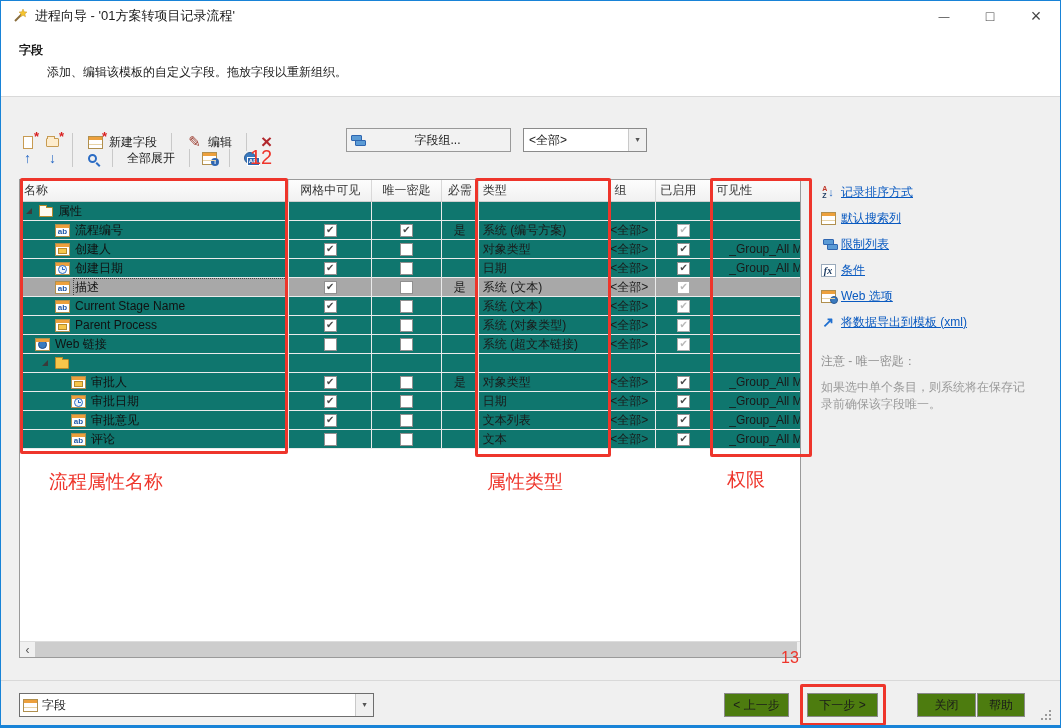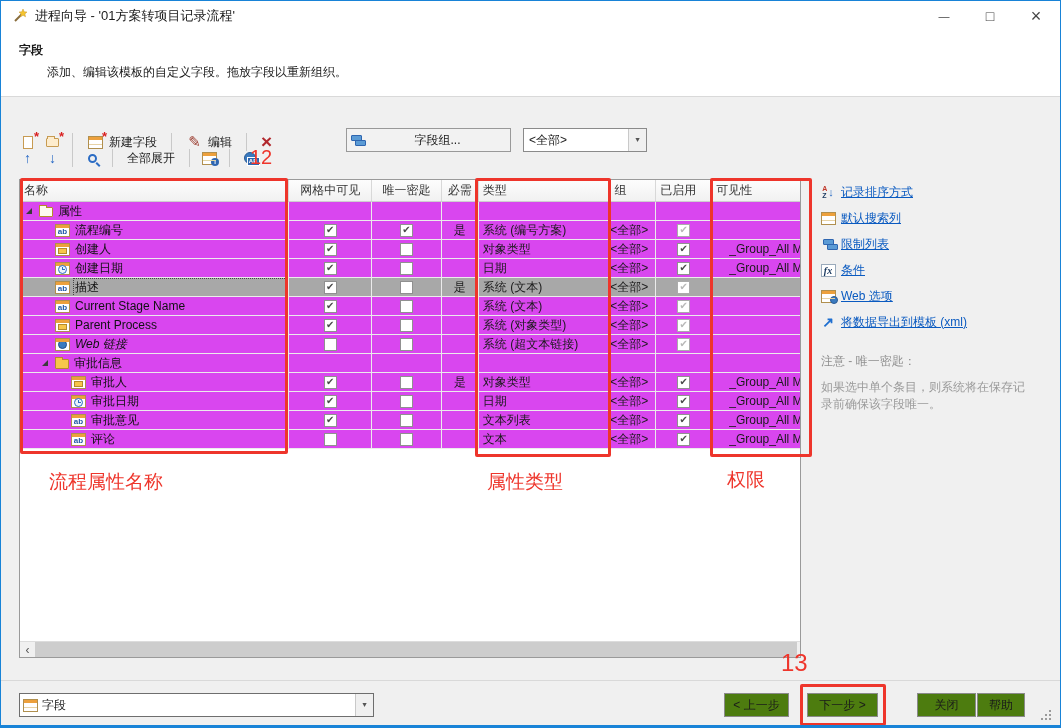--- a/index.html
+++ b/index.html
@@ -63,21 +63,21 @@
   .dd .val{flex:1;padding-left:5px;overflow:hidden;white-space:nowrap;}
   .dd-arrow{width:18px;height:100%;border-left:1px solid #c9c9c9;background:#f0f0f0;display:flex;align-items:center;justify-content:center;color:#555;font-size:9px;}
   .dd-arrow::before{content:'▼';transform:scale(.8);}
 
   
   .tbl{position:absolute;left:18px;top:82px;width:782px;height:479px;background:#fff;border:1px solid #9a9a9a;display:flex;flex-direction:column;}
   .thead{display:flex;height:22px;background:linear-gradient(#fdfdfd,#f1f1f1);border-bottom:1px solid #cfcfcf;flex:none;}
   .th{border-right:1px solid #d8d8d8;font-size:12px;color:#333;display:flex;align-items:center;padding:0 4px;overflow:hidden;white-space:nowrap;}
   .thead .c1,.thead .c2,.thead .c3{justify-content:center;}
   .c0{width:270px;}.c1{width:83px;}.c2{width:70px;}.c3{width:37px;}.c4{width:132px;}.c5{width:46px;}.c6{width:56px;}.c7{width:88px;border-right:none !important;}
-  .row{display:flex;height:19px;border-bottom:1px solid #ebebeb;flex:none;background:#d946ef;}
+  .row{display:flex;height:19px;border-bottom:1px solid #ebebeb;flex:none;background:#0f766e;}
   .row.selected{background:var(--selgray);}
   .cell{border-right:1px solid #ebebeb;display:flex;align-items:center;font-size:12px;color:#1a1a1a;overflow:hidden;white-space:nowrap;}
   .cell.center{justify-content:center;}
   .cell.c4{padding-left:4px;}
   .grpcell{justify-content:flex-end;padding-right:7px;}
   .viscell{padding-left:17px;}
   .name-cell{color:#111;}
   .slot{width:15px;flex:none;display:flex;align-items:center;}
   .tri{width:0;height:0;border-bottom:6px solid #3a3a3a;border-left:6px solid transparent;margin-left:2px;}
   .rlabel{flex:1;overflow:hidden;white-space:nowrap;padding:0 1px;}
@@ -119,21 +119,21 @@
   .note-body{position:absolute;left:820px;top:282px;width:212px;font-size:12px;line-height:17px;color:#9a9a9a;}
 
   
   .ann-box{position:absolute;border:3px solid var(--ann);border-radius:2px;pointer-events:none;}
   .ann-text{position:absolute;color:var(--ann);pointer-events:none;}
   .ab-name{left:19px;top:177px;width:268px;height:276px;}
   .ab-type{left:474px;top:177px;width:136px;height:279px;}
   .ab-vis{left:709px;top:177px;width:102px;height:279px;}
   .ab-next{left:799px;top:683px;width:86px;height:42px;}
   .an-12{left:249px;top:145px;font-size:20px;}
-  .an-13{left:780px;top:648px;font-size:24px;}
+  .an-13{left:780px;top:648px;font-size:16px;}
   .an-name{left:48px;top:468px;font-size:19px;}
   .an-type{left:486px;top:468px;font-size:19px;}
   .an-perm{left:726px;top:466px;font-size:19px;}
 
   
   .footer{position:absolute;left:0;right:0;bottom:0;height:47px;background:#f0f0f0;border-top:1px solid #d9d9d9;}
   .combo{position:absolute;left:18px;top:12px;width:355px;height:24px;background:#fff;border:1px solid #6e6e6e;display:flex;align-items:center;font-size:12px;color:#1a1a1a;}
   .combo .cicon{margin:0 4px 0 3px;}
   .combo .val{flex:1;overflow:hidden;white-space:nowrap;}
   .btn{position:absolute;top:12px;height:24px;background:#4d7c0f;border:1px solid #8a8a8a;font-size:12px;color:#1a1a1a;display:flex;align-items:center;justify-content:center;}
@@ -385,21 +385,21 @@
             </div>
             <div class="cell c3 center"></div>
             <div class="cell c4">系统 (对象类型)</div>
             <div class="cell c5 grpcell">&lt;全部&gt;</div>
             <div class="cell c6 center">
               <span class="cb on dis"></span>
             </div>
             <div class="cell c7 viscell"></div>
           </div>
           <div class="row">
-            <div class="cell c0 name-cell" style="padding-left: 20px; font-style: italic;">
+            <div class="cell c0 name-cell" style="">
               <span class="slot"></span>
               <span class="fld">
                 <span class="mini-globe"></span>
               </span>
               <span class="rlabel">Web 链接</span>
             </div>
             <div class="cell c1 center">
               <span class="cb"></span>
             </div>
             <div class="cell c2 center">
@@ -412,21 +412,20 @@
               <span class="cb on dis"></span>
             </div>
             <div class="cell c7 viscell"></div>
           </div>
           <div class="row">
             <div class="cell c0 name-cell" style="padding-left: 20px;">
               <span class="slot">
                 <span class="tri"></span>
               </span>
               <span class="folder yellow"></span>
-              <span class="rlabel">审批信息</span>
             </div>
             <div class="cell c1 center"></div>
             <div class="cell c2 center"></div>
             <div class="cell c3 center"></div>
             <div class="cell c4"></div>
             <div class="cell c5 grpcell"></div>
             <div class="cell c6 center"></div>
             <div class="cell c7 viscell"></div>
           </div>
           <div class="row">

